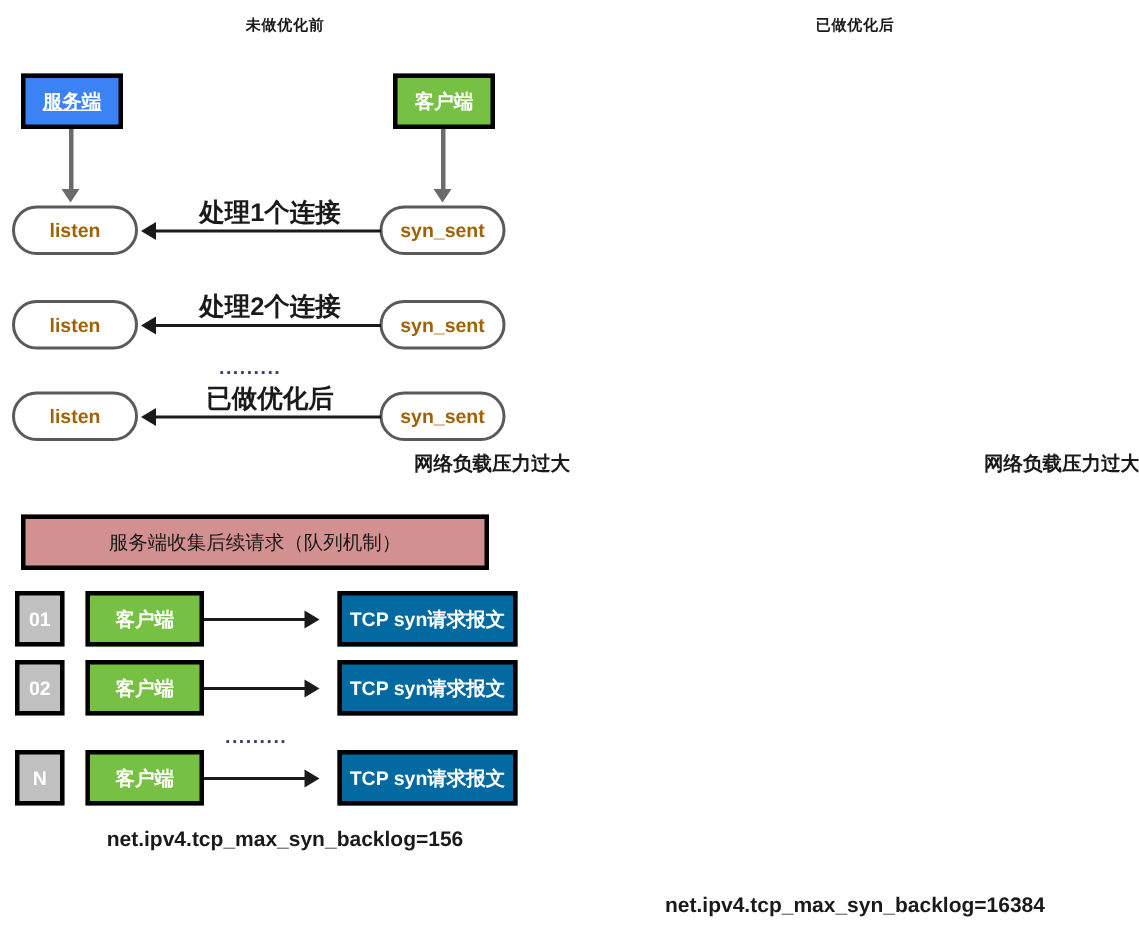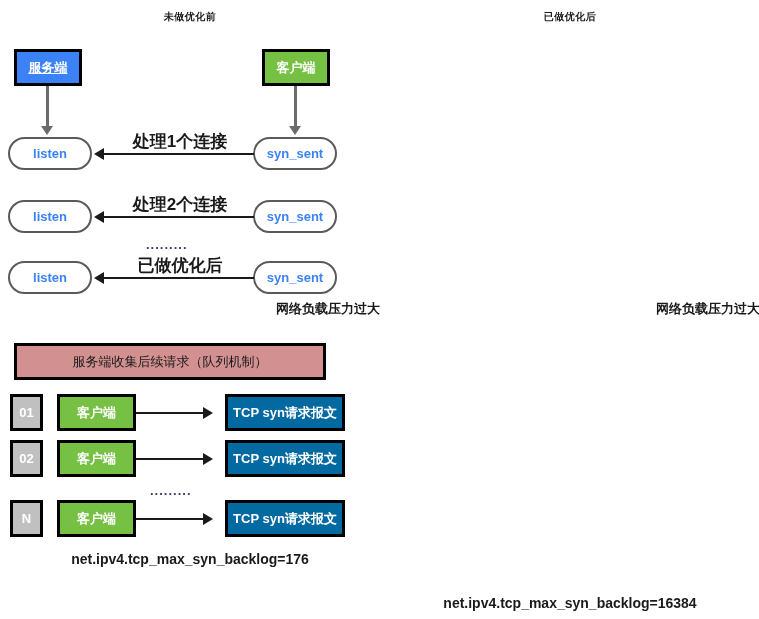--- a/index.html
+++ b/index.html
@@ -57,21 +57,21 @@
     position: absolute;
     border: 2px solid #5a5a5a;
     border-radius: 17px;
     background: #ffffff;
     box-sizing: border-box;
     display: flex;
     align-items: center;
     justify-content: center;
     font-size: 13px;
     font-weight: bold;
-    color: #3b82f6;
+    color: #a16207;
     white-space: nowrap;
   }
 
   
   .vline {
     position: absolute;
     width: 3px;
     background: #6b6b6b;
   }
   .vhead {
@@ -209,21 +209,21 @@
   <div class="hbox tcp" style="left:211px; top:440px; width:120px; height:37px;">TCP syn请求报文</div>
 
   <div class="ellipsis" style="left:150px; top:483px;">.........</div>
 
   <div class="hbox idx" style="left:10px; top:500px; width:33px; height:37px;">N</div>
   <div class="hbox client" style="left:57px; top:500px; width:79px; height:37px;">客户端</div>
   <div class="hline" style="left:136px; top:518px; width:70px;"></div>
   <div class="hhead-right" style="left:203px; top:513px;"></div>
   <div class="hbox tcp" style="left:211px; top:500px; width:120px; height:37px;">TCP syn请求报文</div>
 
-  <div class="footnote" style="top:551px;">net.ipv4.tcp_max_syn_backlog=176</div>
+  <div class="footnote" style="top:551px;">net.ipv4.tcp_max_syn_backlog=156</div>
 </div>
 
 <div class="panel" id="panel-right">
 
   <div class="panel-title">已做优化后</div>
 
   <div class="caption" style="top:300px;">网络负载压力过大</div>
 
   <div class="footnote" style="top:595px;">net.ipv4.tcp_max_syn_backlog=16384</div>
 </div>

